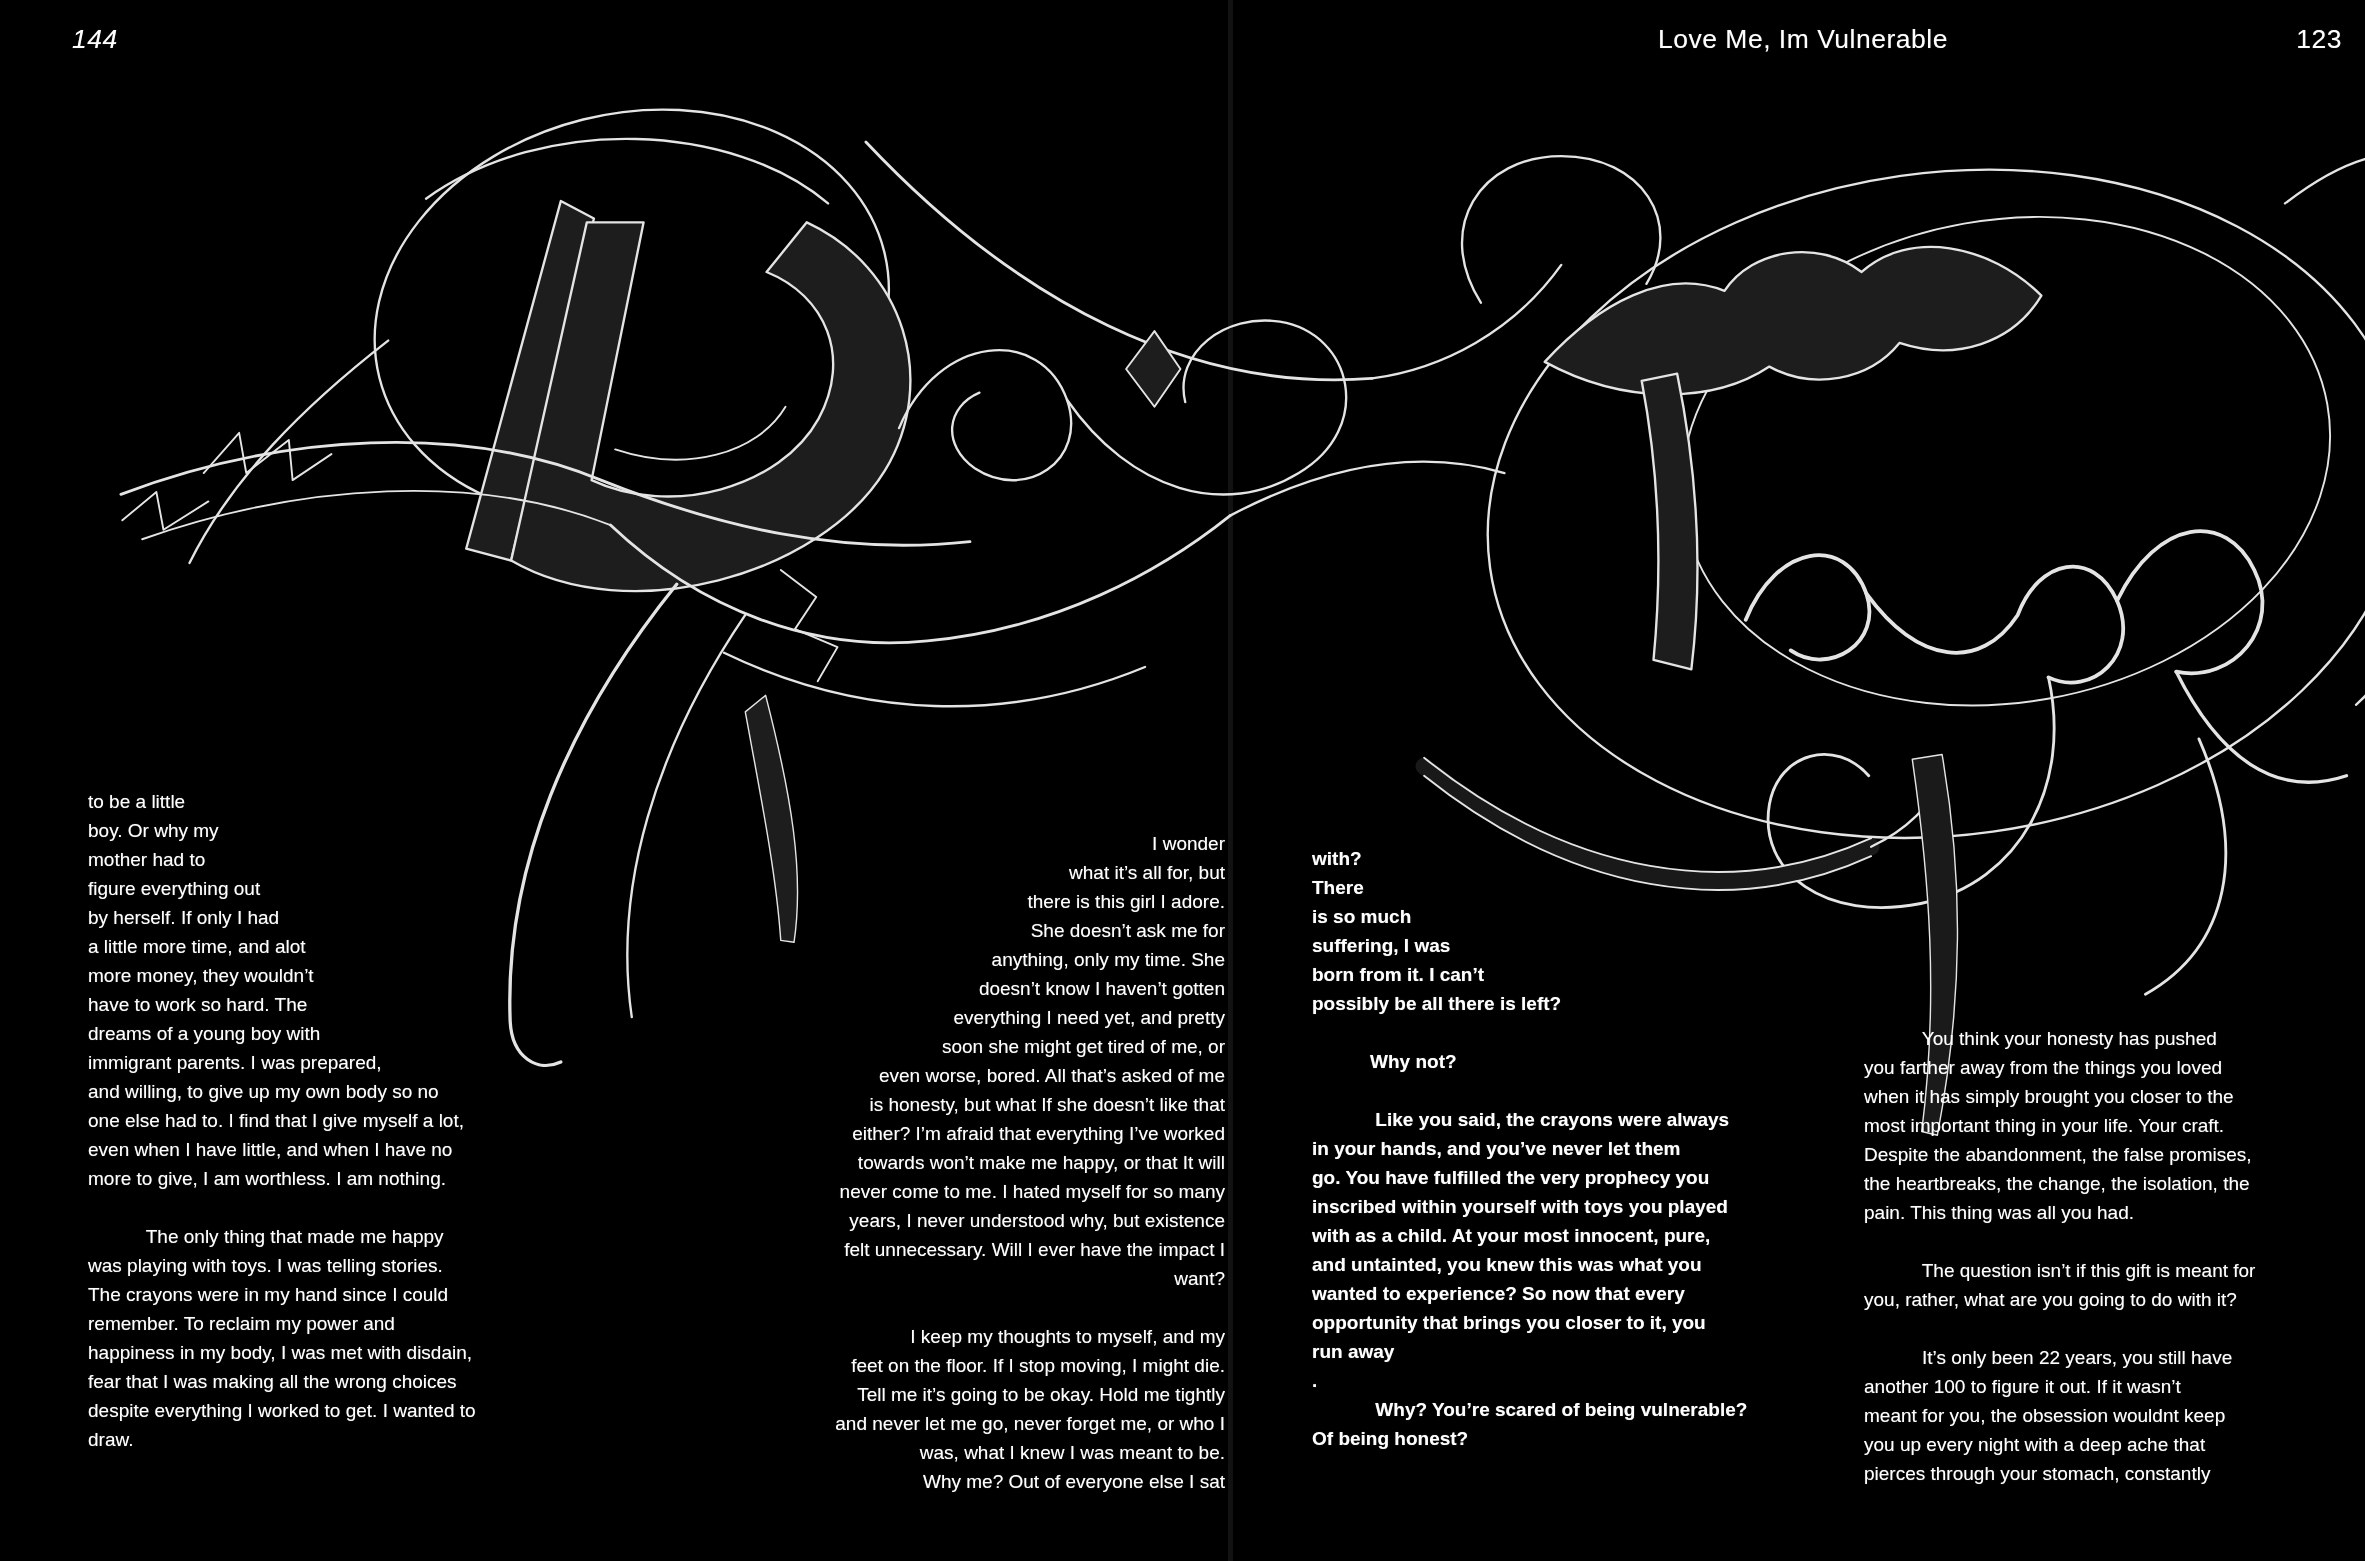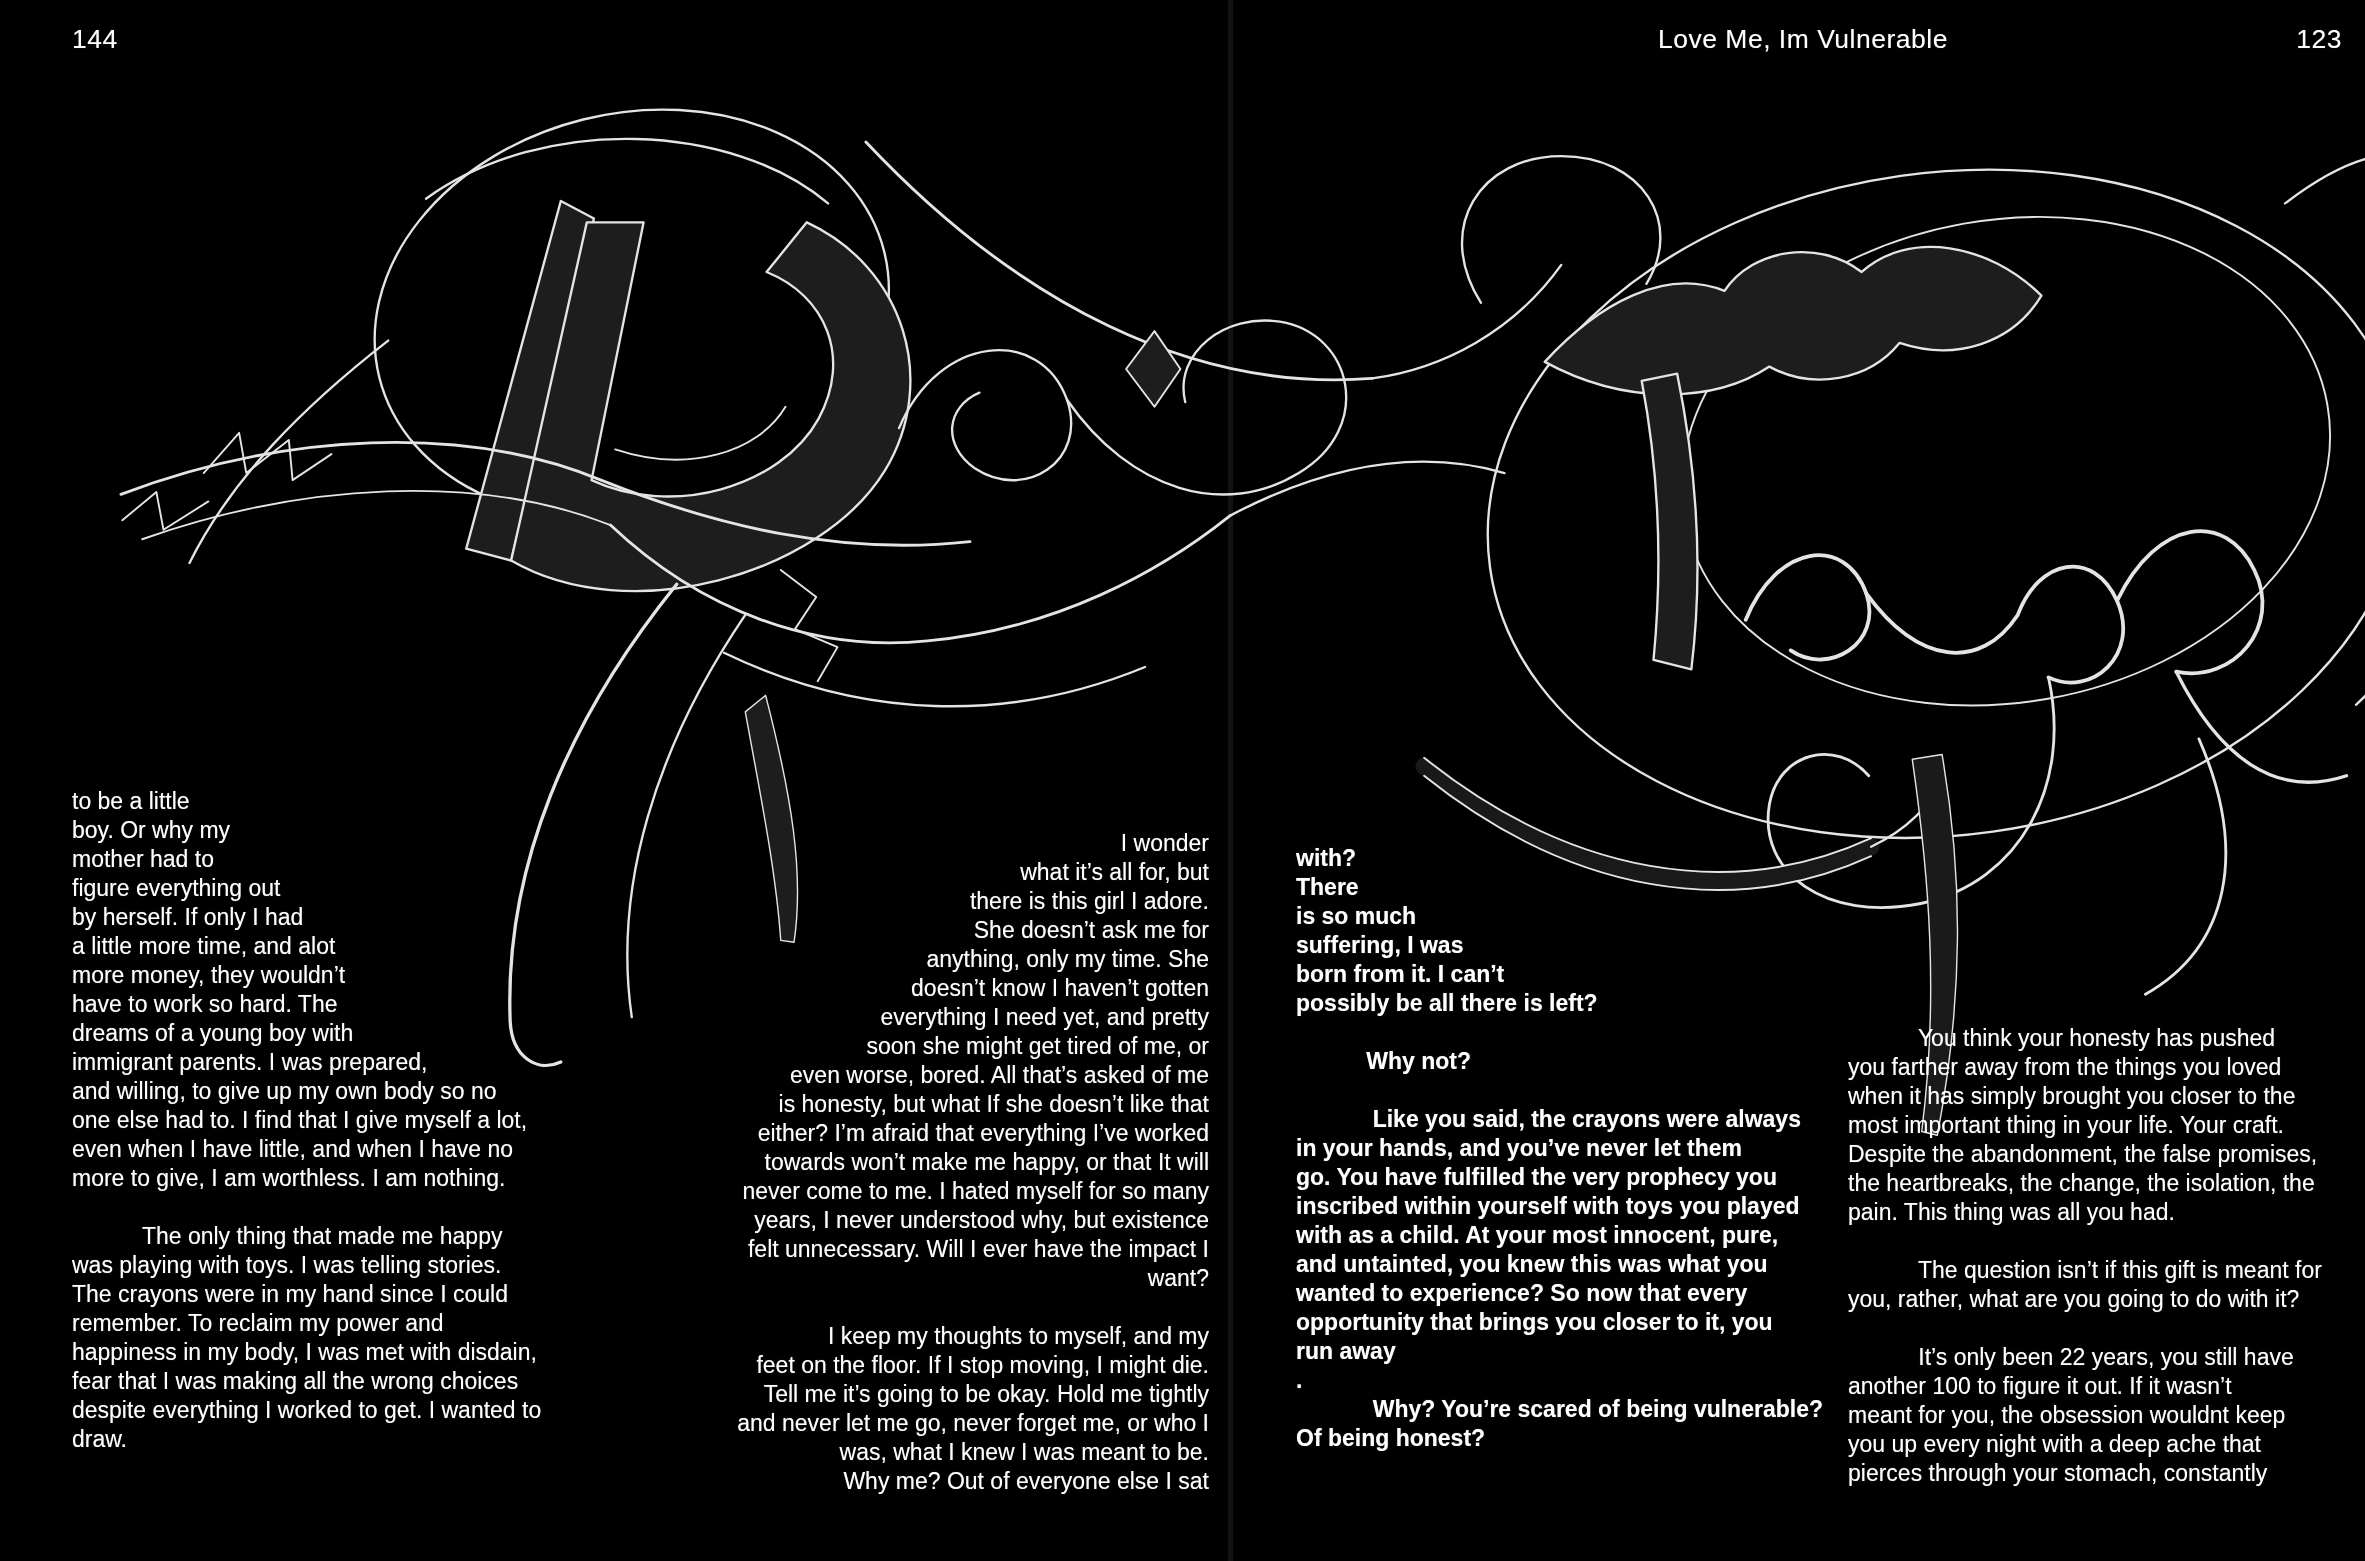--- a/index.html
+++ b/index.html
@@ -7,27 +7,28 @@
     width:2413px;height:1561px;overflow:hidden;
     font-family:"Liberation Sans",sans-serif;color:#ffffff;
   }
   .spread{position:relative;width:2413px;height:1561px;background:#000;}
   .gutter{position:absolute;left:1228px;top:0;width:4.7px;height:1561px;background:#121212;}
   svg.art{position:absolute;left:0;top:0;width:2413px;height:1561px;}
   .hdr{
     position:absolute;top:22px;font-size:26.5px;line-height:34px;
     letter-spacing:0.5px;color:#ffffff;text-shadow:0 0 0.9px rgba(255,255,255,.4);
   }
-  .hdr-num-left{left:72px;}
+  .hdr-num-left{left:72px;font-style:italic;}
   .hdr-title-left{left:0;width:1206px;text-align:center;}
   .hdr-title-right{left:1658px;}
   .hdr-num-right{right:71px;}
   .col{
-    position:absolute;font-size:23px;line-height:29px;white-space:pre;
+    position:absolute;font-size:19px;line-height:29px;white-space:pre;
     text-shadow:0 0 0.9px rgba(255,255,255,.45);
+    margin-left:16px;
   }
   .col1{left:72px;top:787px;width:549px;}
   .col2{left:618px;top:829px;width:591px;text-align:right;}
   .col3{left:1296px;top:844px;width:563px;font-weight:bold;}
   .col4{left:1848px;top:1024px;width:563px;}
 </style>
 </head>
 <body>
 
 <div class="spread">

